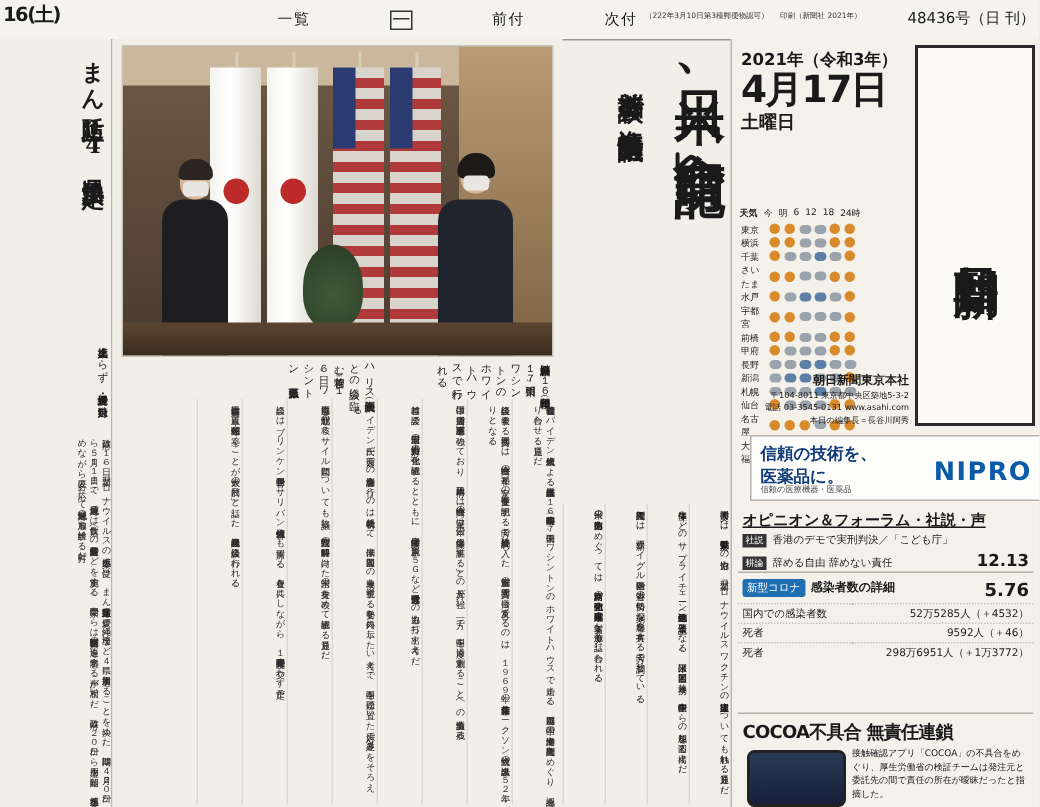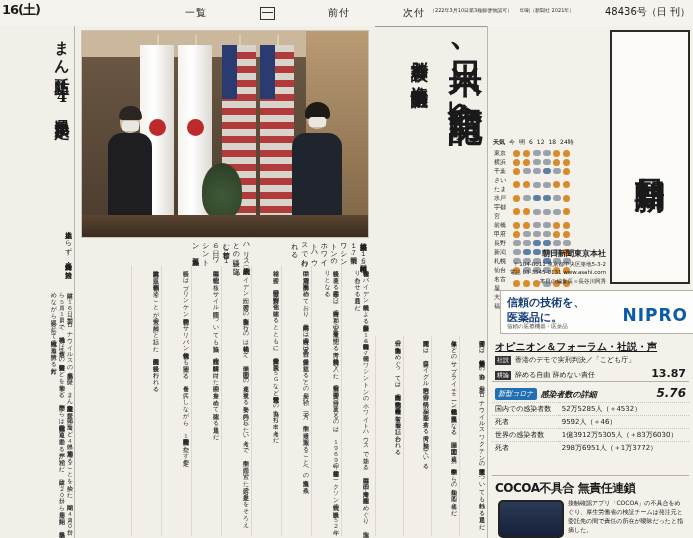--- a/index.html
+++ b/index.html
@@ -185,27 +185,27 @@
   }
   .opinion .ttl{font-size:10px;font-weight:bold;padding:2px 3px 0;text-decoration:underline;}
   .opinion .row{display:flex;font-size:7px;padding:1px 3px;gap:4px;align-items:baseline;}
   .opinion .tag{background:#333;color:#fff;font-size:6px;padding:0 2px;}
   .opinion .pg{margin-left:auto;font-size:11px;font-weight:bold;}
 
   .corona{
     position:absolute;left:4px;top:358px;width:197px;height:92px;
     border-bottom:1px solid #b5b1a7;box-sizing:border-box;
   }
-  .corona .hd{display:flex;align-items:flex-end;gap:4px;padding:2px 3px;font-style:italic;}
+  .corona .hd{display:flex;align-items:flex-start;gap:4px;padding:2px 3px;}
   .corona .badge{background:#1f6fb2;color:#fff;font-size:7px;padding:1px 3px;border-radius:2px;}
   .corona .hdt{font-size:8px;font-weight:bold;}
   .corona .pg{margin-left:auto;font-size:12px;font-weight:bold;}
   .corona table{width:100%;border-collapse:collapse;font-size:7px;}
   .corona td{padding:1px 3px;border-top:1px dotted #c9c5bb;}
-  .corona td.v{text-align:left;}
+  .corona td.v{text-align:right;}
 
   .cocoa{position:absolute;left:4px;top:452px;width:197px;height:58px;}
   .cocoa .t{font-size:12px;font-weight:bold;padding:2px 3px;letter-spacing:-0.5px;}
   .cocoa .phone{
     position:absolute;left:6px;top:22px;width:62px;height:34px;border:2px solid #222;border-radius:5px;
     background:linear-gradient(#2a3a55,#16203a);
   }
   .cocoa .txt{position:absolute;left:76px;top:20px;width:118px;font-size:6px;line-height:1.5;}
 </style>
 </head>
@@ -290,20 +290,25 @@
       <div class="col vtext">半導体などのサプライチェーン（供給網）強化も主要議題となる。米国は同盟国と連携し、中国依存からの脱却を図る構えだ。</div>
       <div class="col vtext">人権問題では、新疆ウイグル自治区や香港の情勢に深刻な懸念を共有する方向で調整している。</div>
       <div class="col vtext">日米の防衛協力をめぐっては、南西諸島の防衛力強化や在日米軍再編の着実な実施も話し合われる。</div>
     </div>
 
     <div class="rail">
       <div class="logo">
         <div class="vtext chars">朝日新聞</div>
       </div>
 
+      <div class="dateblk">
+        <div class="yr">2021年（令和3年）</div>
+        <div class="md">4月17日</div>
+        <div class="dow">土曜日</div>
+      </div>
 
       <div class="weather">
         <div class="wt">
           <b>天気</b>
           <span>今</span>
           <span>明</span>
           <span>6</span>
           <span>12</span>
           <span>18</span>
           <span>24時</span>
@@ -467,45 +472,41 @@
 
       <div class="opinion">
         <div class="ttl">オピニオン＆フォーラム・社説・声</div>
         <div class="row">
           <span class="tag">社説</span>
           <span>香港のデモで実刑判決／「こども庁」</span>
         </div>
         <div class="row">
           <span class="tag">耕論</span>
           <span>辞める自由 辞めない責任</span>
-          <span class="pg">13.87</span>
+          <span class="pg">12.13</span>
         </div>
       </div>
 
       <div class="corona">
         <div class="hd">
           <span class="badge">新型コロナ</span>
           <span class="hdt">感染者数の詳細</span>
           <span class="pg">5.76</span>
         </div>
         <table>
             <tbody id="corona-rows">
               <tr>
                 <td>国内での感染者数</td>
                 <td class="v">52万5285人（＋4532）</td>
               </tr>
               <tr>
                 <td>死者</td>
                 <td class="v">9592人（＋46）</td>
               </tr>
               <tr>
-                <td>世界の感染者数</td>
-                <td class="v">1億3912万5305人（＋83万6030）</td>
-              </tr>
-              <tr>
                 <td>死者</td>
                 <td class="v">298万6951人（＋1万3772）</td>
               </tr>
             </tbody>
           </table>
       </div>
 
       <div class="cocoa">
         <div class="t">COCOA不具合 無責任連鎖</div>
         <div class="phone"></div>

